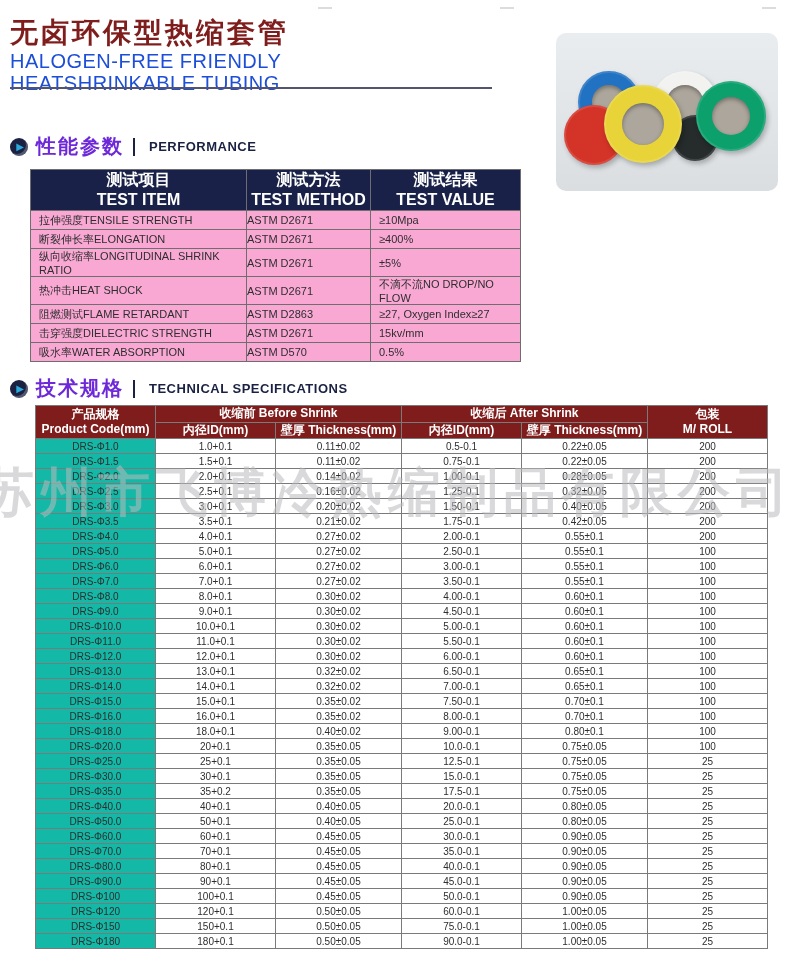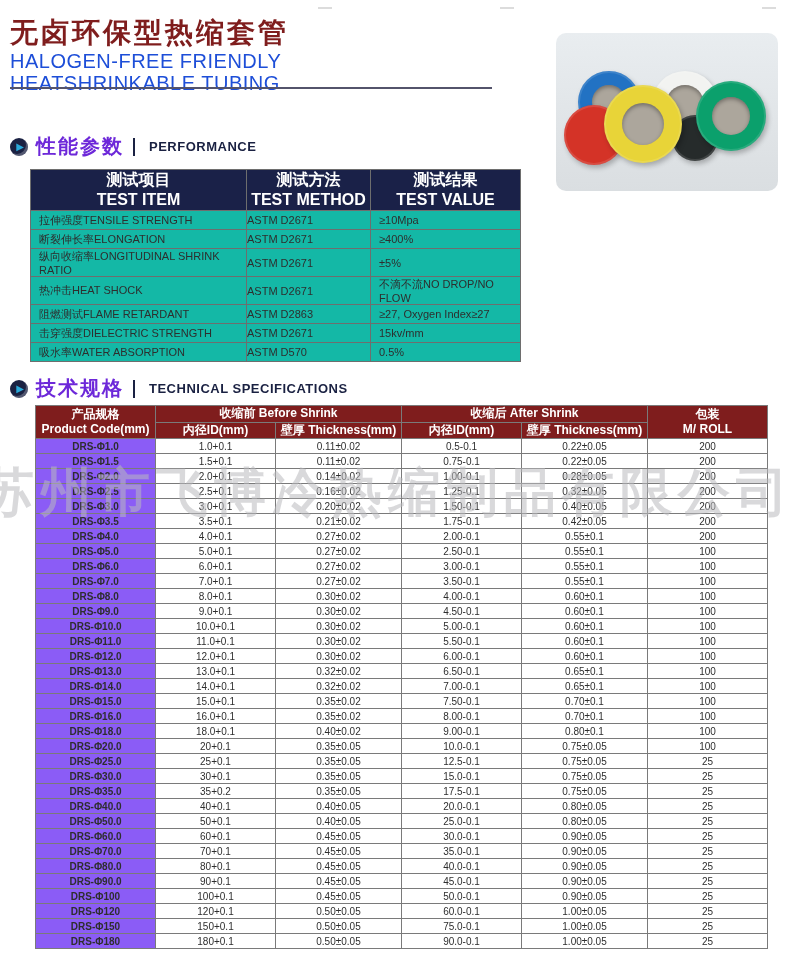--- a/index.html
+++ b/index.html
@@ -33,32 +33,32 @@
   .section-cn { font-size:20px; font-weight:bold; color:#6d28d9; letter-spacing:2px; }
   .section-sep { display:inline-block; width:2px; height:18px; background:#1a2142; margin:0 7px 0 9px; }
   .section-en { font-size:13px; font-weight:bold; color:#1a2142; letter-spacing:0.5px;padding-left:7px; }
 
   
   table { border-collapse:collapse; }
   .perf-table { position:absolute; left:30px; top:169px; width:490px; table-layout:fixed; }
   .perf-table th, .perf-table td { border:1px solid #6e6e6e; }
   .perf-table thead th { background:#1a2148; color:#fff; font-size:16px; font-weight:bold;
                          height:33px; line-height:1.25; text-align:center; }
-  .perf-table td { height:19px; font-size:11px; color:#2e2e2e; background:#14b8a6; }
+  .perf-table td { height:19px; font-size:11px; color:#2e2e2e; background:#f9a8d4; }
   .perf-td-item { text-align:left; padding-left:8px; }
   .perf-td-method { text-align:left; }
   .perf-td-value { text-align:left; padding-left:8px; }
 
   
   .spec-table { position:absolute; left:35px; top:405px; width:732px; table-layout:fixed; z-index:1; }
   .spec-table th, .spec-table td { border:1px solid #7a7a7a; }
   .spec-table thead th { background:#7f1d1d; color:#fff; font-size:12px; font-weight:bold;
                          height:16px; line-height:1.3; text-align:center; }
   .spec-table td { height:15px; font-size:10px; color:#2e2e2e; text-align:center; background:#fff; }
-  .spec-table td.rowhead { background:#8b5cf6;font-weight:bold; }
+  .spec-table td.rowhead { background:#14b8a6; }
 
   
   .watermark { position:absolute; left:-18px; top:458px; font-size:52px; letter-spacing:6px;
                white-space:nowrap; color:rgba(185,185,190,.55); z-index:2; pointer-events:none;
                font-weight:bold; }
 </style>
 </head>
 <body>
 
 <div class="page">

